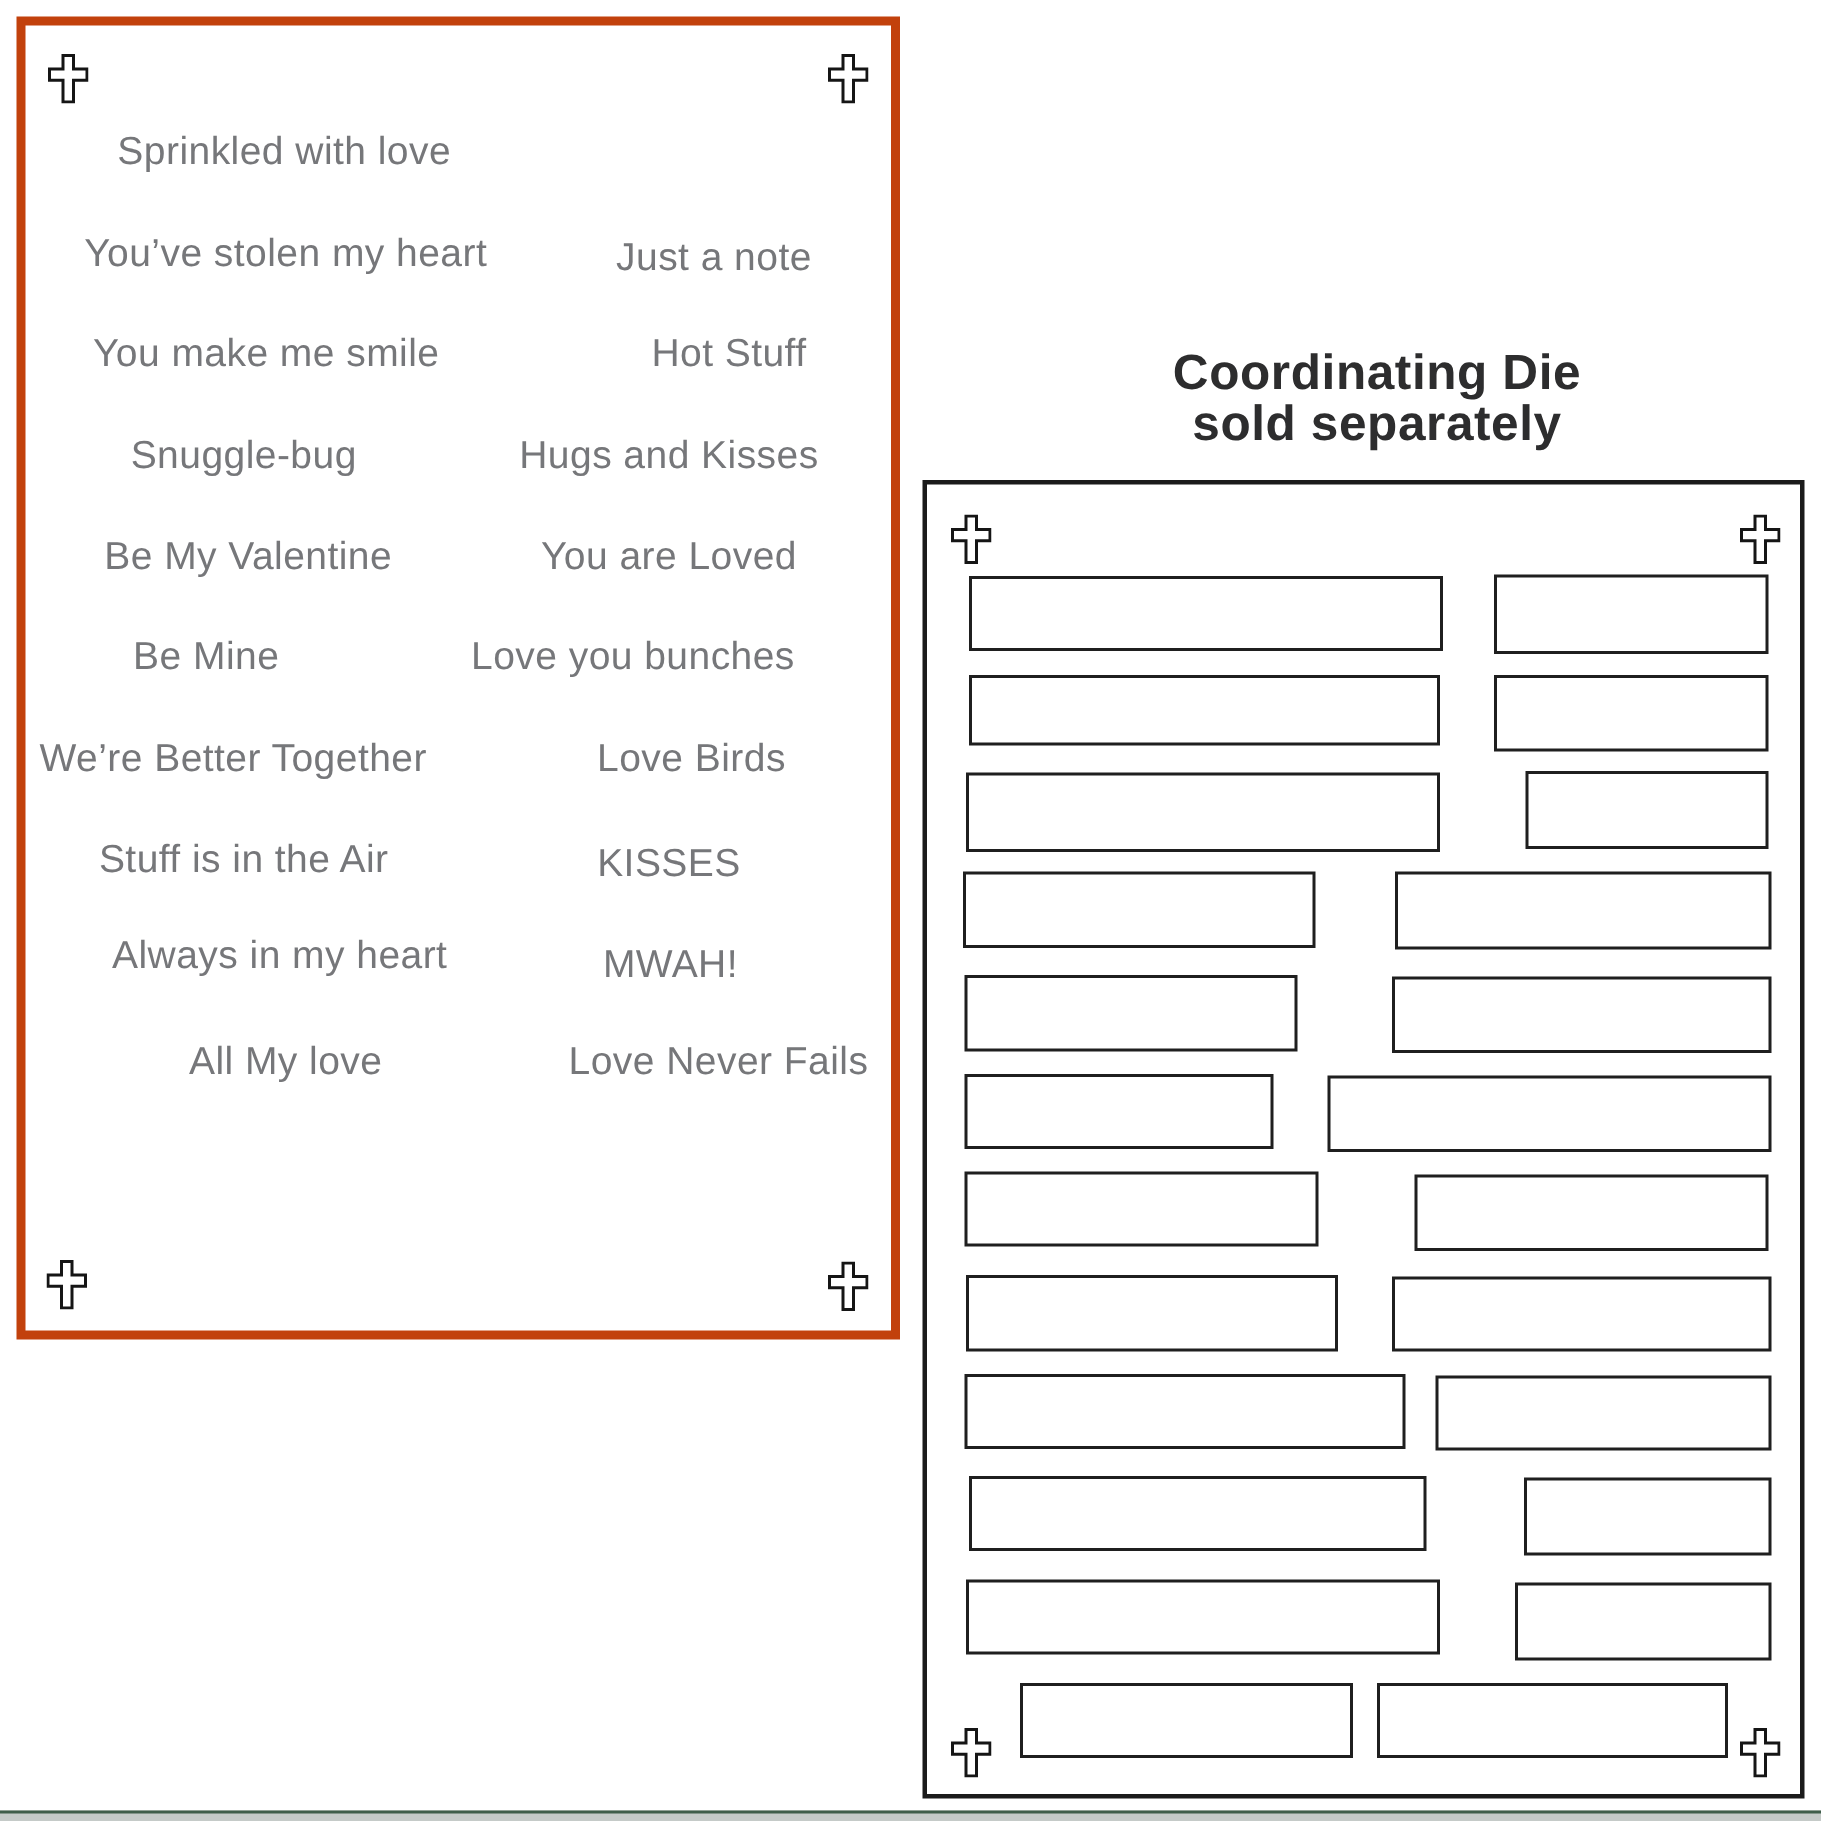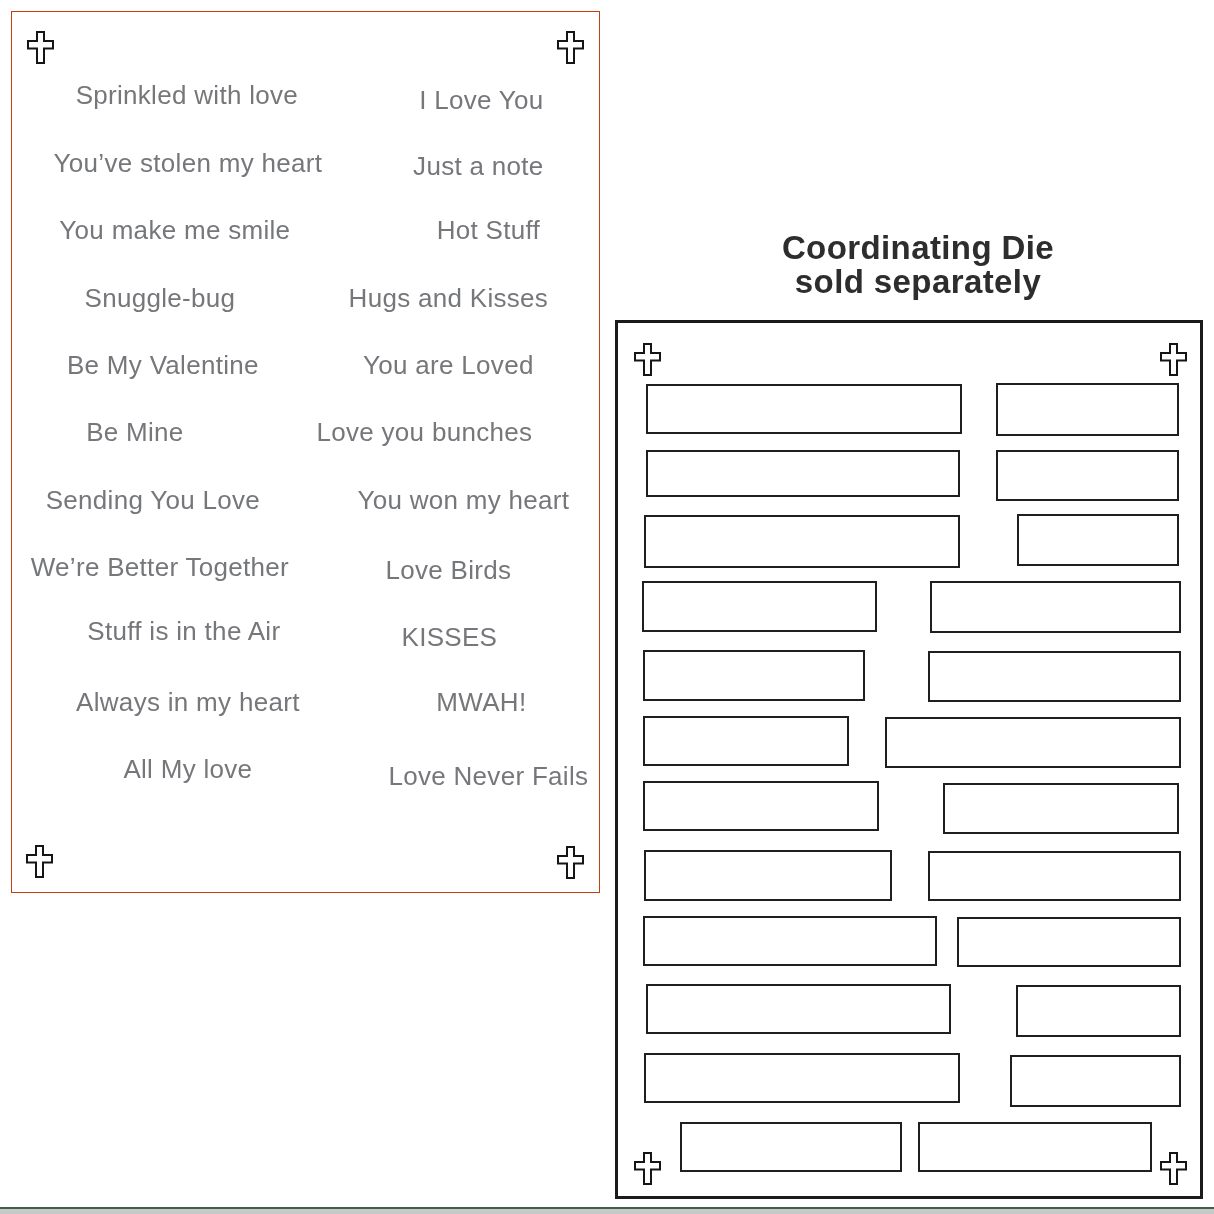--- a/index.html
+++ b/index.html
@@ -1,21 +1,21 @@
 <!DOCTYPE html>
 <html><head>
 <meta charset="utf-8">
 <style>
   html,body{margin:0;padding:0;background:#ffffff;}
   .canvas{
     position:relative;width:1214px;height:1214px;background:#ffffff;overflow:hidden;
     font-family:"Liberation Sans",sans-serif;
   }
   .panel{position:absolute;background:#ffffff;box-sizing:border-box;}
-  .stamp-panel{left:11px;top:11px;width:589px;height:882px;border:1px solid #c2410c;}
+  .stamp-panel{left:11px;top:11px;width:589px;height:882px;border:6px solid #c2410c;}
   .die-panel{left:615px;top:320px;width:588px;height:879px;border:3px solid #1b1b1b;}
 
   
   .mark{position:absolute;width:27px;height:33px;}
   .mark svg{display:block;width:100%;height:100%;}
   .mark.tl{left:15px;top:19px;}
   .mark.tr{right:15px;top:19px;}
   .mark.bl{left:14px;bottom:14px;}
   .mark.br{right:15px;bottom:13px;}
   .die-panel .mark.tl{left:16px;top:20px;}
@@ -80,45 +80,40 @@
         </svg>
     </span>
     <span class="mark br">
       <svg viewBox="0 0 27 33">
           <path d="M10 1 H17 V10 H26 V17.5 H17 V32 H10 V17.5 H1 V10 H10 Z" fill="#ffffff" stroke="#151515" stroke-width="2"></path>
         </svg>
     </span>
     <div class="stamp-rows" id="stamp-rows">
         <div class="srow">
           <div class="cell l"><span>Sprinkled with love</span></div>
-          <div class="cell r"><span>I Love You</span></div>
         </div>
         <div class="srow">
           <div class="cell l"><span>You’ve stolen my heart</span></div>
           <div class="cell r"><span>Just a note</span></div>
         </div>
         <div class="srow">
           <div class="cell l"><span>You make me smile</span></div>
           <div class="cell r"><span>Hot Stuff</span></div>
         </div>
         <div class="srow">
           <div class="cell l"><span>Snuggle-bug</span></div>
           <div class="cell r"><span>Hugs and Kisses</span></div>
         </div>
         <div class="srow">
           <div class="cell l"><span>Be My Valentine</span></div>
           <div class="cell r"><span>You are Loved</span></div>
         </div>
         <div class="srow">
           <div class="cell l"><span>Be Mine</span></div>
           <div class="cell r"><span>Love you bunches</span></div>
-        </div>
-        <div class="srow">
-          <div class="cell l"><span>Sending You Love</span></div>
-          <div class="cell r"><span>You won my heart</span></div>
         </div>
         <div class="srow">
           <div class="cell l"><span>We’re Better Together</span></div>
           <div class="cell r"><span>Love Birds</span></div>
         </div>
         <div class="srow">
           <div class="cell l"><span>Stuff is in the Air</span></div>
           <div class="cell r"><span>KISSES</span></div>
         </div>
         <div class="srow">

